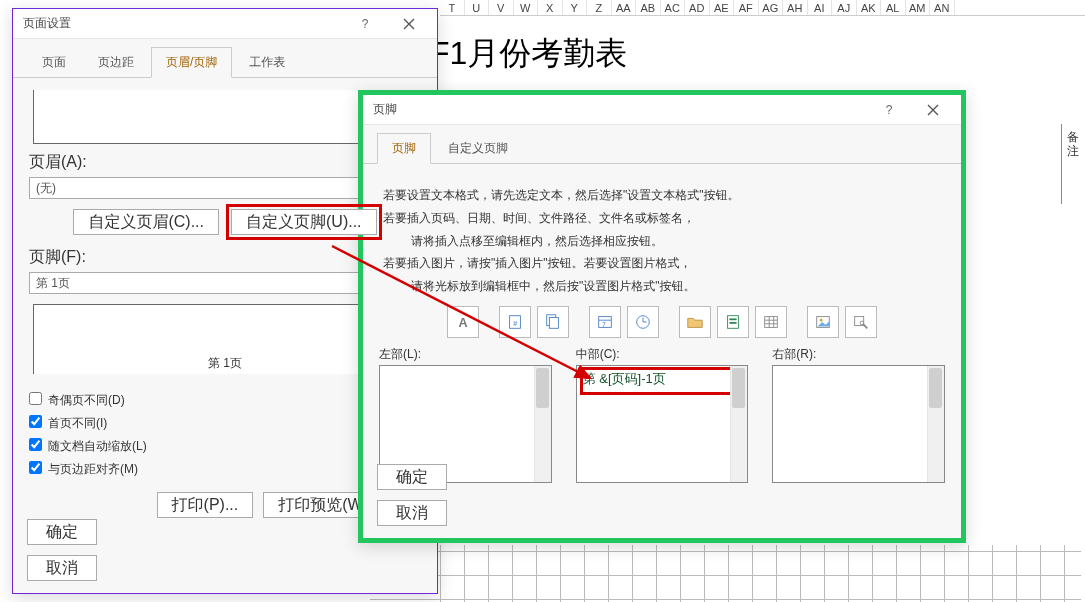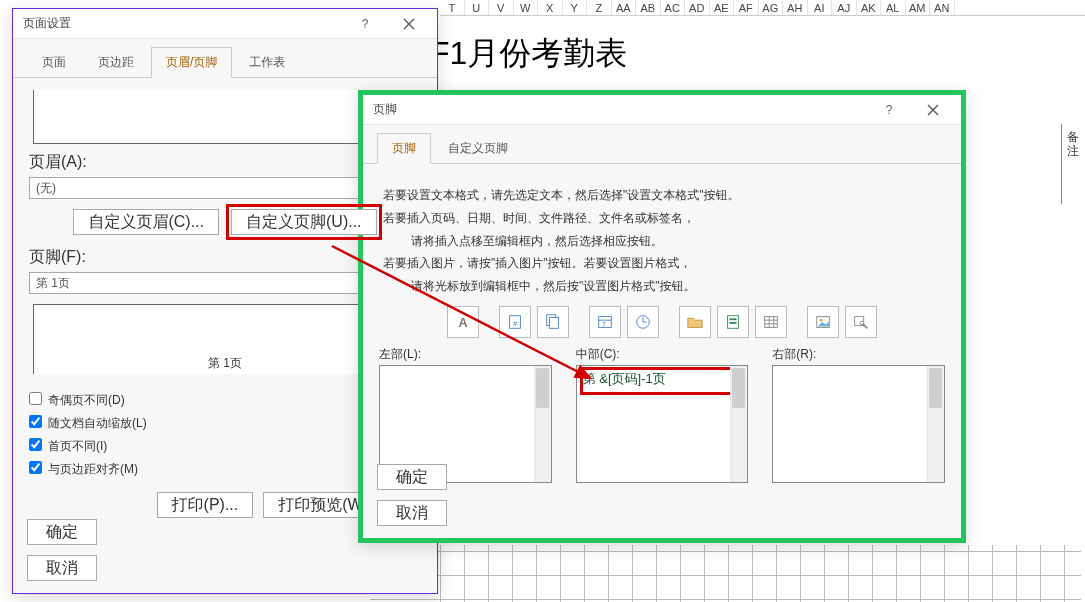--- a/index.html
+++ b/index.html
@@ -346,25 +346,25 @@
     </div>
 
     <div style="height:12px"></div>
 
     <label class="checkbox-row">
       <input type="checkbox" style="">
       <span>奇偶页不同(D)</span>
     </label>
     <label class="checkbox-row">
       <input type="checkbox" checked="" style="">
-      <span>随文档自动缩放(L)</span>
+      <span>首页不同(I)</span>
     </label>
     <label class="checkbox-row">
       <input type="checkbox" checked="" style="">
-      <span>首页不同(I)</span>
+      <span>随文档自动缩放(L)</span>
     </label>
     <label class="checkbox-row">
       <input type="checkbox" checked="" style="">
       <span>与页边距对齐(M)</span>
     </label>
 
     <div class="print-btn-row">
       <div class="btn">打印(P)...</div>
       <div class="btn">打印预览(W)</div>
       <div class="btn" style="padding:0 6px">选</div>

